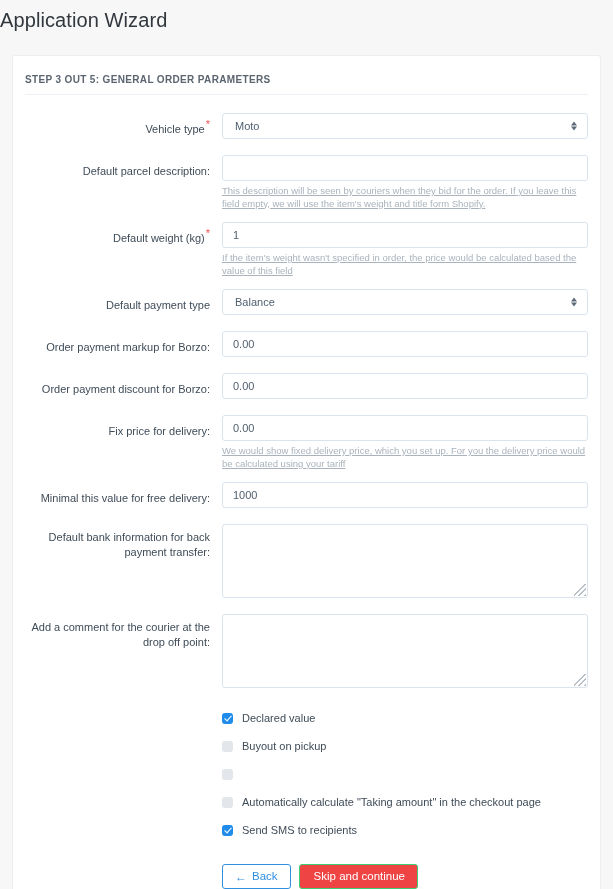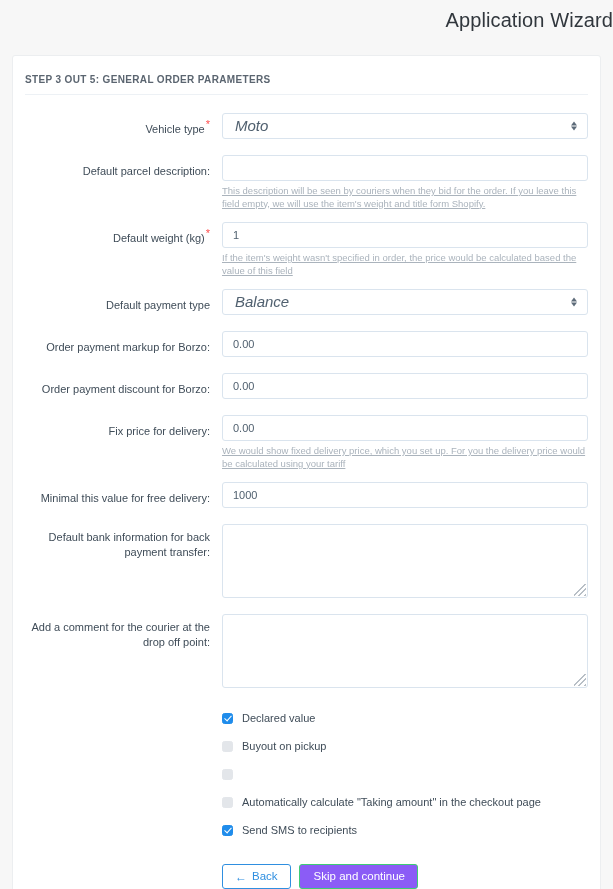--- a/index.html
+++ b/index.html
@@ -8,21 +8,21 @@
   }
   body {
     width: 613px;
     height: 889px;
     background: #f7f7f7;
     font-family: "Liberation Sans", sans-serif;
     -webkit-font-smoothing: antialiased;
     overflow: hidden;
   }
   .page-title {
-    text-align: right;
+    text-align: left;
     font-size: 20px;
     font-weight: 400;
     color: #31373d;
     padding: 6px 0 0 0;
     margin: 0;
     line-height: 28px;
     letter-spacing: 0.1px;
   }
   .card {
     position: absolute;
@@ -106,24 +106,23 @@
   .input::placeholder {
     color: #99a6b2;
   }
   .select {
     position: relative;
     padding-right: 26px;
     display: flex;
     align-items: center;
   }
   .select .sel-value {
-    font-size: 15px;
+    font-size: 11px;
     color: #50606f;
     padding-left: 2px;
-    font-style: italic;
   }
   .select .sel-arrows {
     position: absolute;
     right: 9px;
     top: 50%;
     transform: translateY(-50%);
     width: 8px;
     height: 13px;
     display: flex;
     flex-direction: column;
@@ -243,21 +242,21 @@
     border-color: #2f8fe0;
     color: #2f8fe0;
     margin-right: 8px;
   }
   .btn-back .arrow {
     margin-right: 5px;
     font-size: 12px;
     line-height: 1;
   }
   .btn-primary {
-    background: #8b5cf6;
+    background: #ef4444;
     color: #ffffff;
     border-color: #3ecc75;
     padding-left: 14px;
   }
 </style>
 </head>
 <body>
 
 <h1 class="page-title">Application Wizard</h1>
 

